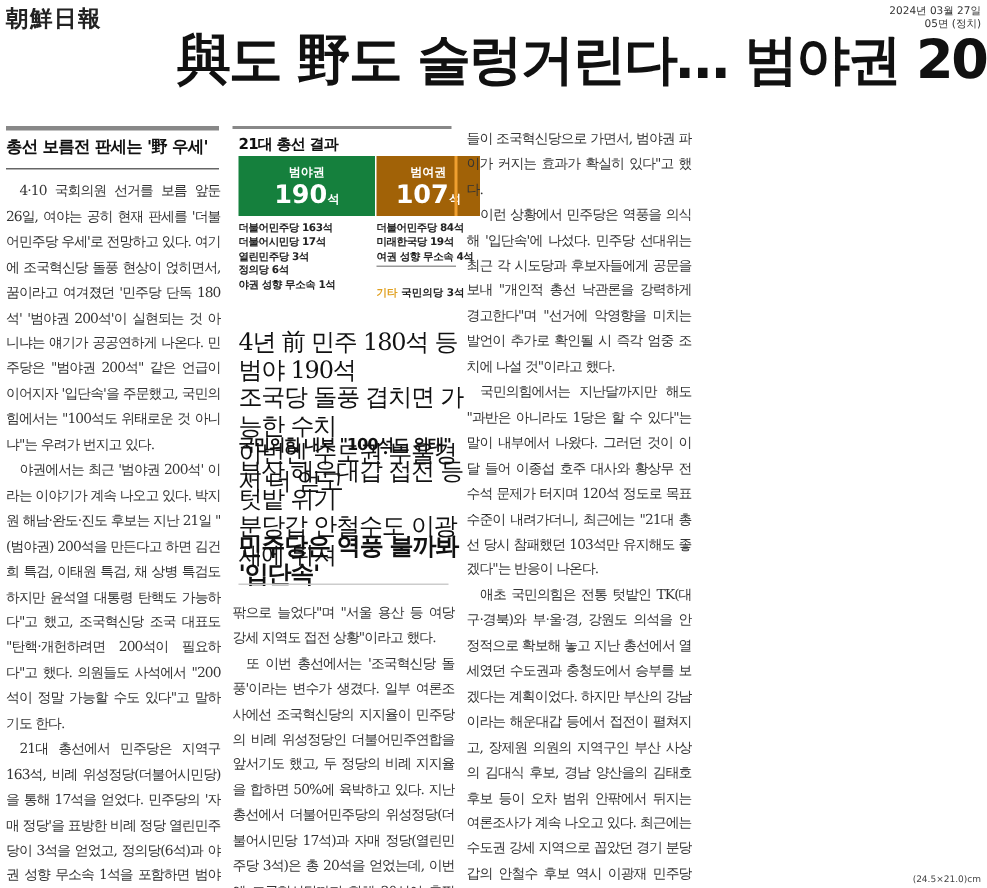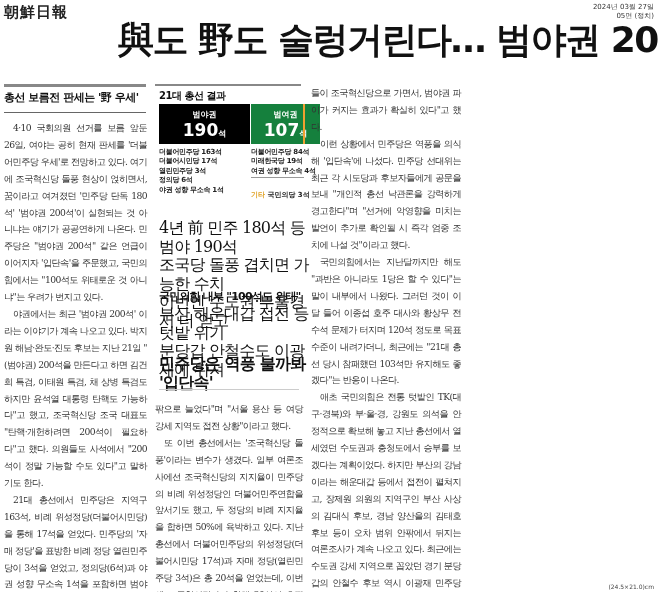--- a/index.html
+++ b/index.html
@@ -12,22 +12,22 @@
   .subrule { position:absolute; left:4px; top:112px; width:142px; height:1px; background:#666; }
   .col { position:absolute; font-family:"DejaVu Serif", serif; font-size:9.2px; line-height:16.9px; color:#333; text-align:justify; letter-spacing:-0.6px; }
   .col p { margin:0; }
   .col .ind { text-indent:9px; }
   #col1 { left:4px; top:120px; width:143px; }
   #col2 { left:155px; top:401px; width:148px; }
   #col3 { left:311px; top:85px; width:150px; }
   .boxtop { position:absolute; left:155px; top:84px; width:146px; height:2px; background:#888; }
   .graphic-title { position:absolute; left:159px; top:89px; font-size:10px; font-weight:bold; color:#111; letter-spacing:-0.5px; }
   .bar { position:absolute; top:104px; height:40px; color:#fff; text-align:center; }
-  .bar-blue { left:159px; width:91px; background:#000000; }
-  .bar-red { left:251px; width:69px; background:#15803d; }
+  .bar-blue { left:159px; width:91px; background:#15803d; }
+  .bar-red { left:251px; width:69px; background:#a16207; }
   .bar-orange { left:303px; width:2px; background:#f0a030; }
   .bar .lbl { font-size:8px; margin-top:6px; line-height:10px; font-weight:bold; }
   .bar .val { font-size:17px; font-weight:bold; line-height:20px; }
   .bar .val small { font-size:8px; }
   .parties { position:absolute; font-size:7px; line-height:9.4px; color:#222; font-weight:bold; letter-spacing:-0.3px; }
   #pl { left:159px; top:148px; }
   #pr { left:251px; top:148px; }
   .other-rule { position:absolute; left:251px; top:177px; width:53px; height:1px; background:#999; }
   .other { position:absolute; left:251px; top:190px; font-size:7px; font-weight:bold; color:#222; }
   .other .tag { color:#e0a020; }

